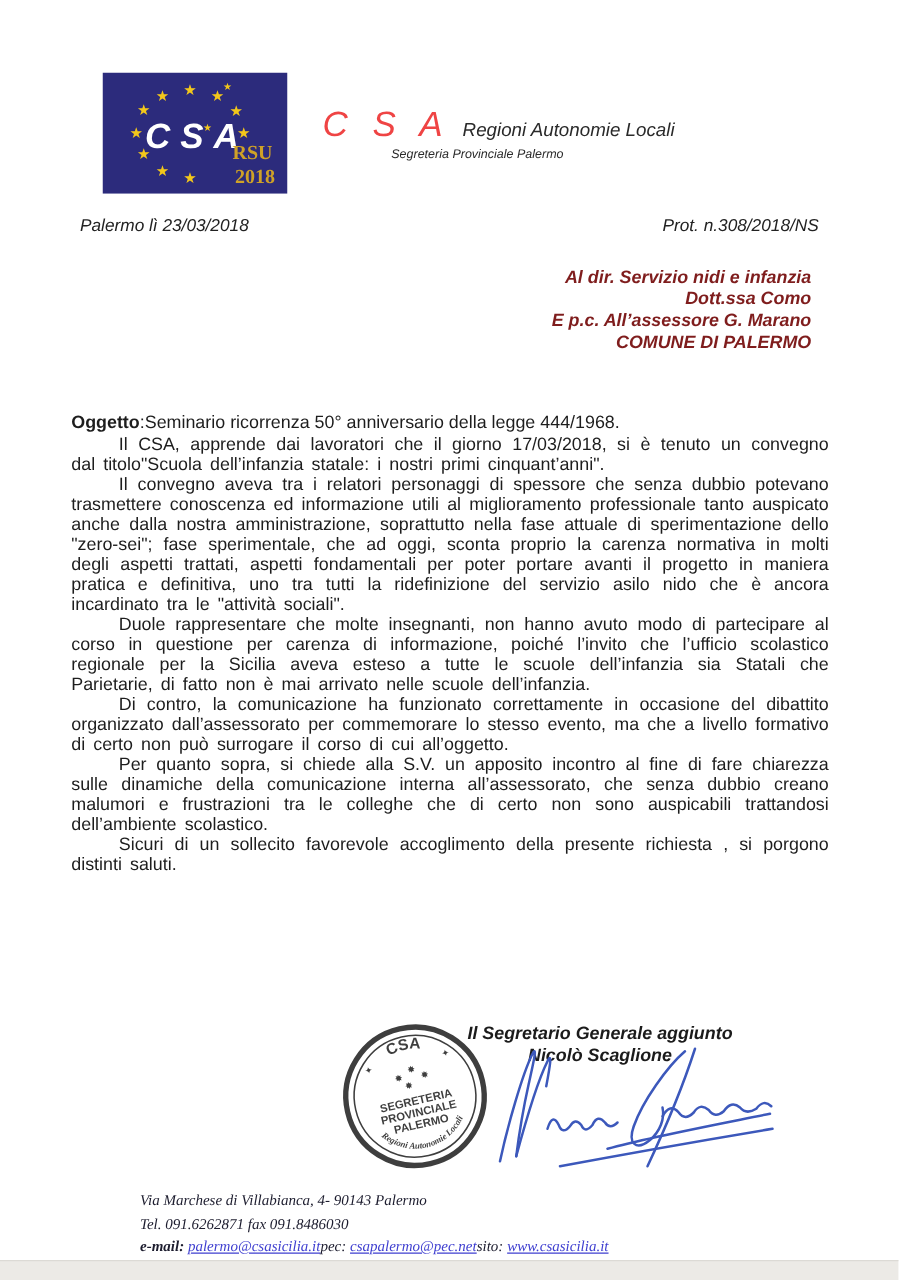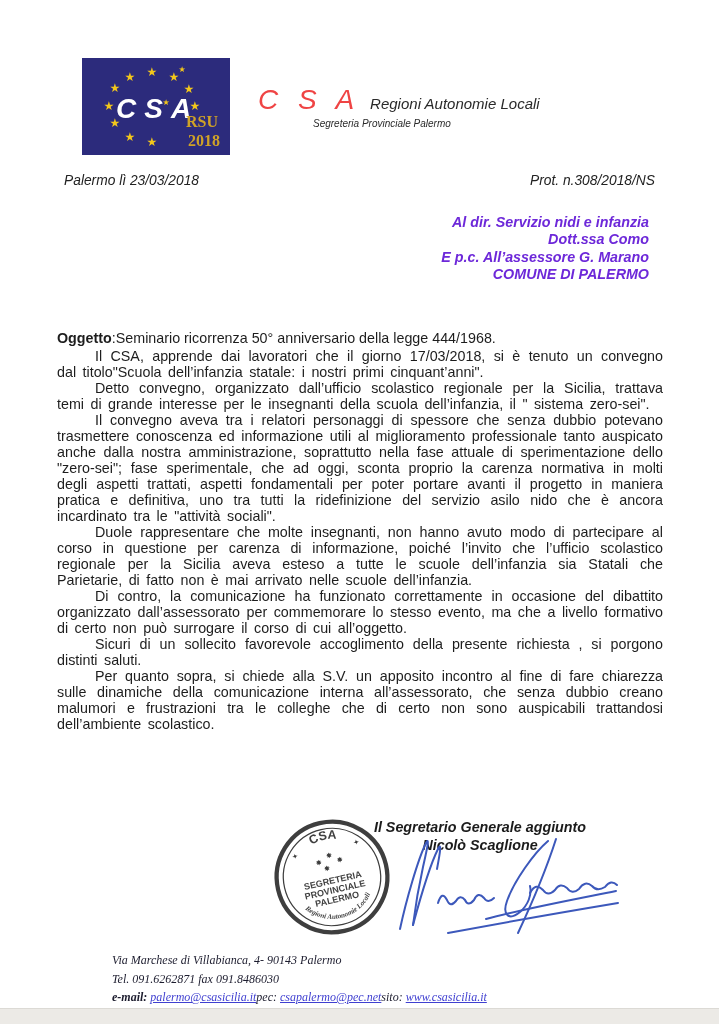--- a/index.html
+++ b/index.html
@@ -19,21 +19,21 @@
   .org-name   { font-size:15px; font-style:italic; color:#2a2a2a; }
   .org-office { font-size:10px; font-style:italic; margin-left:55px; margin-top:2px; color:#2a2a2a; }
 
   
   .meta-row { position:absolute; left:64px; right:64px; top:173px;
     display:flex; justify-content:space-between;
     font-style:italic; font-size:13.8px; color:#222;align-items:flex-end; }
 
   
   .recipients { position:absolute; right:70px; top:214px; text-align:right;
-    font-weight:bold; font-style:italic; font-size:14.3px; line-height:17.3px; color:#6d28d9; }
+    font-weight:bold; font-style:italic; font-size:14.3px; line-height:17.3px; color:#7f1d1d; }
 
   
   .content { position:absolute; left:57px; right:56px; top:330px;
     font-size:14.3px; line-height:16px; color:#1d1d1d; }
   .subject { margin-bottom:2px; }
   .subject-label { font-weight:bold; }
   .para { margin:0; text-align:justify; text-indent:38px; word-spacing:2.5px; }
 
   
   .sig-title { position:absolute; left:358px; top:819px; width:244px; text-align:center;
@@ -101,26 +101,25 @@
       <div class="recipient-line">COMUNE DI PALERMO</div>
     </div>
 
   <div class="content">
     <div class="subject">
       <span class="subject-label">Oggetto</span><span>:Seminario ricorrenza 50° anniversario della legge 444/1968.</span>
     </div>
     <div>
 
     <p class="para">Il CSA, apprende dai lavoratori che il giorno 17/03/2018, si è tenuto un convegno dal titolo"Scuola dell’infanzia statale: i nostri primi cinquant’anni".</p>
-        <p class="para">Detto convegno, organizzato dall’ufficio scolastico regionale per la Sicilia, trattava temi di grande interesse per le insegnanti della scuola dell’infanzia, il " sistema zero-sei".</p>
         <p class="para">Il convegno aveva tra i relatori personaggi di spessore che senza dubbio potevano trasmettere conoscenza ed informazione utili al miglioramento professionale tanto auspicato anche dalla nostra amministrazione, soprattutto nella fase attuale di sperimentazione dello "zero-sei"; fase sperimentale, che ad oggi, sconta proprio la carenza normativa in molti degli aspetti trattati, aspetti fondamentali per poter portare avanti il progetto in maniera pratica e definitiva, uno tra tutti la ridefinizione del servizio asilo nido che è ancora incardinato tra le "attività sociali".</p>
         <p class="para">Duole rappresentare che molte insegnanti, non hanno avuto modo di partecipare al corso in questione per carenza di informazione, poiché l’invito che l’ufficio scolastico regionale per la Sicilia aveva esteso a tutte le scuole dell’infanzia sia Statali che Parietarie, di fatto non è mai arrivato nelle scuole dell’infanzia.</p>
         <p class="para">Di contro, la comunicazione ha funzionato correttamente in occasione del dibattito organizzato dall’assessorato per commemorare lo stesso evento, ma che a livello formativo di certo non può surrogare il corso di cui all’oggetto.</p>
+        <p class="para">Per quanto sopra, si chiede alla S.V. un apposito incontro al fine di fare chiarezza sulle dinamiche della comunicazione interna all’assessorato, che senza dubbio creano malumori e frustrazioni tra le colleghe che di certo non sono auspicabili trattandosi dell’ambiente scolastico.</p>
         <p class="para">Sicuri di un sollecito favorevole accoglimento della presente richiesta , si porgono distinti saluti.</p>
-        <p class="para">Per quanto sopra, si chiede alla S.V. un apposito incontro al fine di fare chiarezza sulle dinamiche della comunicazione interna all’assessorato, che senza dubbio creano malumori e frustrazioni tra le colleghe che di certo non sono auspicabili trattandosi dell’ambiente scolastico.</p>
       </div>
   </div>
 
   <svg class="stamp" viewBox="0 0 130 130">
     <g transform="rotate(-13 65 65)" opacity="0.82" fill="#141414">
       <circle cx="65" cy="65" r="58" fill="none" stroke="#141414" stroke-width="4.5"></circle>
       <circle cx="65" cy="65" r="51" fill="none" stroke="#141414" stroke-width="1.3"></circle>
       <defs>
         <path id="arcTop" d="M 25,65 A 40,40 0 0 1 105,65"></path>
         <path id="arcBot" d="M 21,65 A 44,44 0 0 0 109,65"></path>

